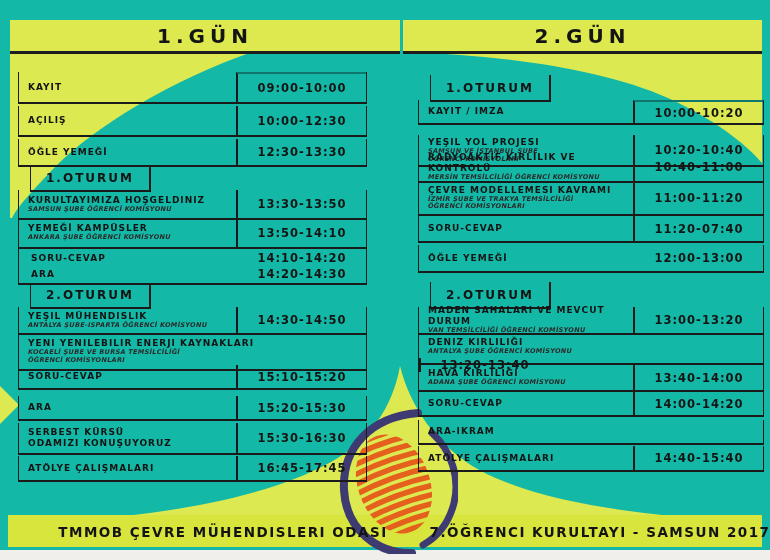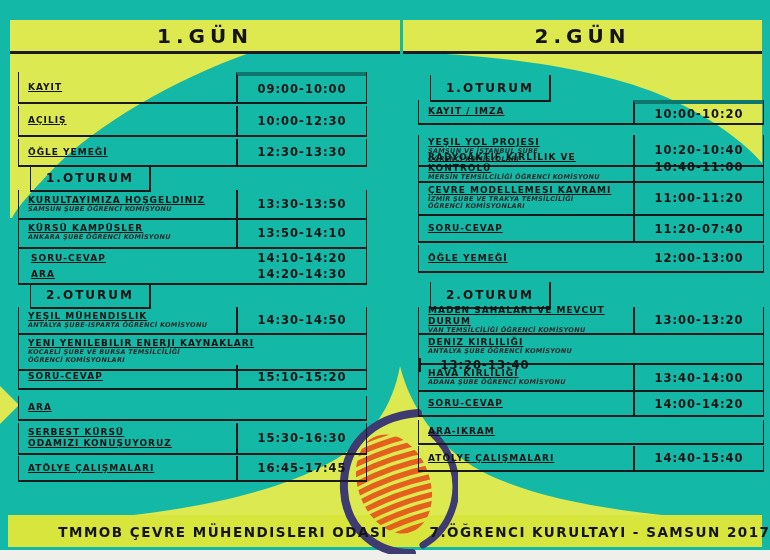--- a/index.html
+++ b/index.html
@@ -34,31 +34,31 @@
   
   .row{
     position:absolute;display:flex;align-items:stretch;z-index:3;
     border-bottom:2px solid #1a1a1a;border-left:1.5px solid #1a1a1a;border-right:1.5px solid #1a1a1a;
     background:transparent;
   }
   .row .label{
     flex:1;display:flex;flex-direction:column;justify-content:center;
     padding:2px 4px 2px 9px;min-width:0;
   }
-  .row .title{font-size:9px;font-weight:bold;letter-spacing:1px;line-height:11px;white-space:pre-line;text-decoration:underline;}
+  .row .title{font-size:9px;font-weight:bold;letter-spacing:1px;line-height:11px;white-space:pre-line;}
   .row .sub{font-size:6.5px;font-weight:bold;letter-spacing:0.3px;line-height:7.5px;color:#2a2a2a;white-space:pre-line;margin-top:0;font-style:italic;}
   .row .time{
     display:flex;align-items:center;justify-content:center;
     border-left:2px solid #1a1a1a;font-size:11.5px;font-weight:bold;letter-spacing:1px;white-space:nowrap;
   }
   .col1 .row{left:18px;width:347px;}
   .col1 .time{width:128px;}
   .col2 .row{left:418px;width:344px;}
   .col2 .time{width:128px;}
-  .time.tt{border-top:4px solid #0f766e;}
+  .time.tt{border-top:2px solid #0f766e;}
 
   
   .row.pair{flex-direction:column;justify-content:space-between;padding:2px 0;}
   .pair-line{display:flex;align-items:center;}
   .pair-line .title{padding-left:12px;flex:1;}
   .pair-line .ptime{width:128px;text-align:center;font-size:11.5px;font-weight:bold;letter-spacing:1px;}
 
   
   .session{
     position:absolute;width:118px;display:flex;align-items:center;justify-content:center;z-index:3;
@@ -145,21 +145,21 @@
     <div class="row" style="top:190px;height:28px;">
       <div class="label">
         <div class="title">KURULTAYIMIZA HOŞGELDINIZ</div>
         <div class="sub">SAMSUN ŞUBE ÖĞRENCİ KOMİSYONU</div>
       </div>
       <div class="time">13:30-13:50</div>
     </div>
 
     <div class="row" style="top:218px;height:29px;">
       <div class="label">
-        <div class="title">KÜRSÜ KAMPÜSLER</div>
+        <div class="title">YEMEĞİ KAMPÜSLER</div>
         <div class="sub">ANKARA ŞUBE ÖĞRENCİ KOMİSYONU</div>
       </div>
       <div class="time">13:50-14:10</div>
     </div>
 
     <div class="row pair" style="top:249px;height:30px;">
       <div class="pair-line">
         <div class="title">SORU-CEVAP</div>
         <div class="ptime">14:10-14:20</div>
       </div>
@@ -193,20 +193,21 @@
       <div class="label">
           <div class="title">SORU-CEVAP</div>
         </div>
       <div class="time">15:10-15:20</div>
     </div>
 
     <div class="row" style="top:396px;height:23px;">
       <div class="label">
           <div class="title">ARA</div>
         </div>
+      <div class="time">15:20-15:30</div>
     </div>
 
     <div class="row" style="top:423px;height:30px;">
       <div class="label">
           <div class="title">SERBEST KÜRSÜ
 ODAMIZI KONUŞUYORUZ</div>
         </div>
       <div class="time">15:30-16:30</div>
     </div>
 

